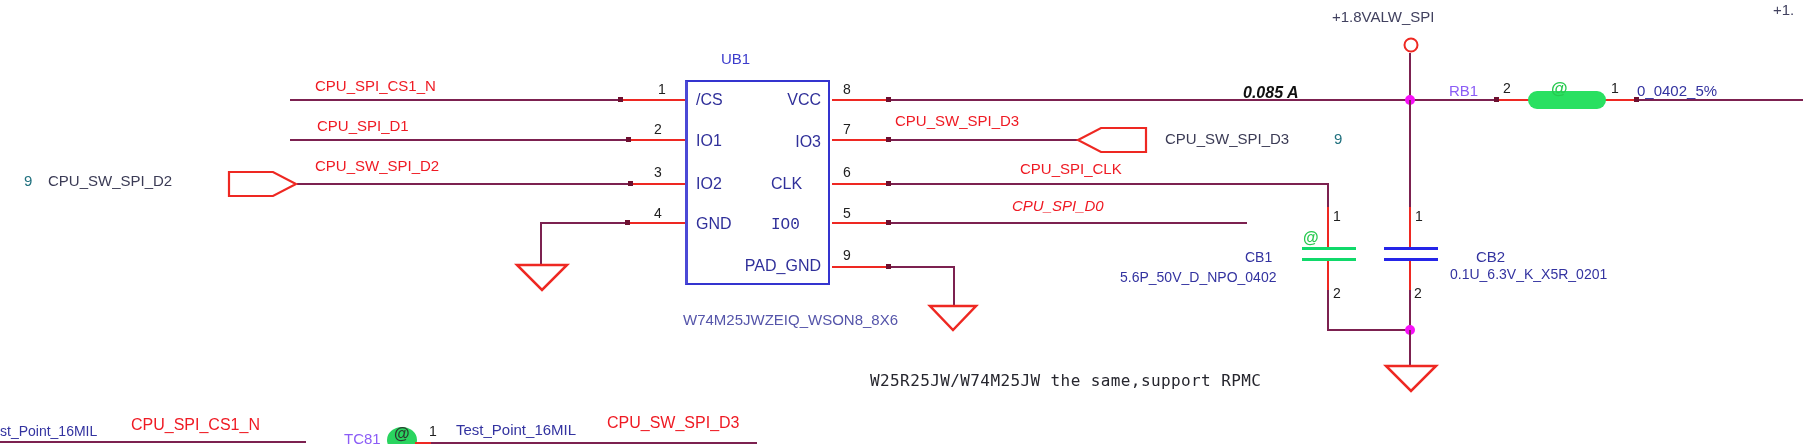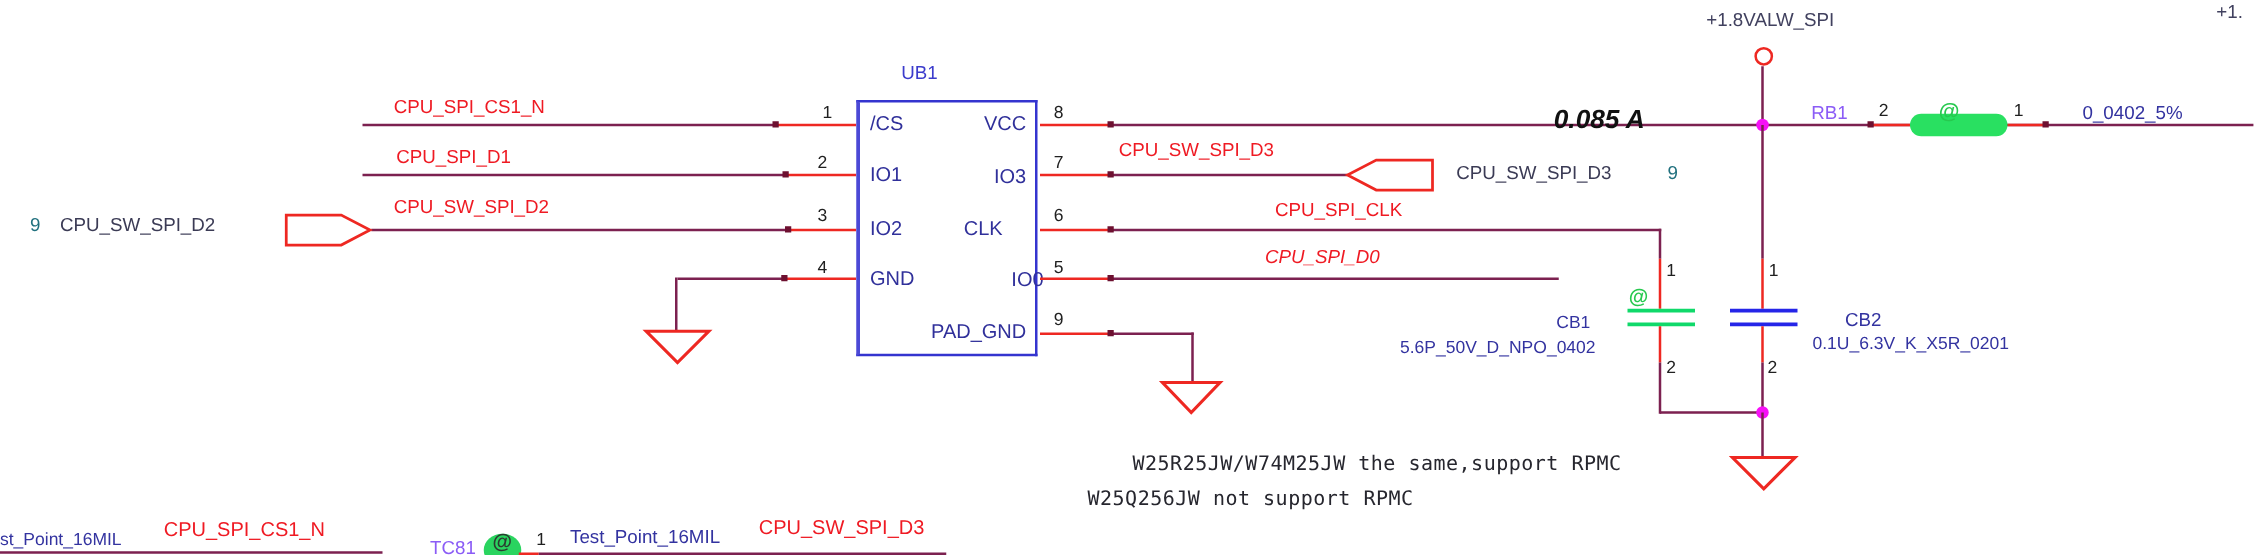--- a/index.html
+++ b/index.html
@@ -14,21 +14,21 @@
   .joint{position:absolute;width:5px;height:5px;background:#6d1030;}
   .junc{position:absolute;width:10px;height:10px;border-radius:50%;background:#f711f7;}
   .netlbl{position:absolute;color:#ef1a23;font-size:15px;white-space:nowrap;text-align:center;}
   .val{position:absolute;color:#3333a0;font-size:14px;white-space:nowrap;}
   .refdes{position:absolute;color:#8b5cf6;font-size:15px;white-space:nowrap;}
   .pinnum{position:absolute;color:#202020;font-size:14px;white-space:nowrap;}
   .pinname{position:absolute;color:#30309a;font-size:16px;white-space:nowrap;}
   .blk{position:absolute;color:#3b3b55;font-size:15px;white-space:nowrap;}
   .page{position:absolute;color:#20707e;font-size:15px;white-space:nowrap;}
   .pwr{position:absolute;color:#41415f;font-size:15px;white-space:nowrap;}
-  .cur{position:absolute;color:#111;font-size:21px;font-weight:bold;font-style:italic;white-space:nowrap;}
+  .cur{position:absolute;color:#111;font-size:16px;font-weight:bold;font-style:italic;white-space:nowrap;}
   .note{position:absolute;color:#26262e;font-family:"DejaVu Sans Mono",monospace;font-size:16px;
         letter-spacing:0.4px;white-space:nowrap;}
   .gat{position:absolute;color:#27c94f;font-size:17px;font-weight:bold;white-space:nowrap;}
   .chipbox{position:absolute;left:685px;top:80px;width:145px;height:205px;background:#ffffff;
            border:2px solid #3434cf;border-left:3px solid #4b49d6;box-sizing:border-box;}
   .rbody{position:absolute;left:1528px;top:91px;width:78px;height:18px;background:#29e061;border-radius:9px;}
   .plate{position:absolute;height:3px;}
   .pg{background:#10d96a;}
   .pb{background:#2525e8;}
   .blob{position:absolute;left:387px;top:427px;width:30px;height:26px;border-radius:50%;background:#2ad45f;}
@@ -59,61 +59,62 @@
 
   <div class="wire h" style="left:542px;top:222px;width:87px;"></div>
   <div class="stub sh" style="left:627px;top:222px;width:58px;"></div>
   <div class="wire v" style="left:540px;top:222px;height:43px;"></div>
   <svg style="left:514px;top:263px;" width="56" height="30">
     <polygon points="3,2 53,2 28,27" fill="none" stroke="#ee2822" stroke-width="2.5"></polygon>
   </svg>
 
   <div class="chipbox"></div>
   <span class="refdes" style="left:721px;top:50px;color:#3c3ccc;">UB1</span>
+  <span class="val" style="left:683px;top:311px;font-size:15px;color:#5555aa;">W74M25JWZEIQ_WSON8_8X6</span>
 
   <span class="pinname" style="left:696px;top:91px;">/CS</span>
   <span class="pinname" style="left:696px;top:132px;">IO1</span>
   <span class="pinname" style="left:696px;top:175px;">IO2</span>
   <span class="pinname" style="left:696px;top:215px;">GND</span>
   <span class="pinname" style="left:771px;top:91px;width:50px;text-align:right;">VCC</span>
   <span class="pinname" style="left:771px;top:133px;width:50px;text-align:right;">IO3</span>
   <span class="pinname" style="left:771px;top:175px;width:50px;text-align:left;">CLK</span>
-  <span class="pinname" style="left:797px;top:216px;width:50px;text-align:center;">IO0</span>
+  <span class="pinname" style="left:771px;top:216px;width:50px;text-align:left;font-family:Liberation Mono, monospace;">IO0</span>
   <span class="pinname" style="left:726px;top:257px;width:95px;text-align:right;">PAD_GND</span>
 
   <span class="pinnum" style="left:655px;top:81px;width:14px;text-align:center;">1</span>
   <span class="pinnum" style="left:651px;top:121px;width:14px;text-align:center;">2</span>
   <span class="pinnum" style="left:651px;top:164px;width:14px;text-align:center;">3</span>
   <span class="pinnum" style="left:651px;top:205px;width:14px;text-align:center;">4</span>
   <span class="pinnum" style="left:839px;top:81px;width:16px;text-align:center;">8</span>
   <span class="pinnum" style="left:839px;top:121px;width:16px;text-align:center;">7</span>
   <span class="pinnum" style="left:839px;top:164px;width:16px;text-align:center;">6</span>
   <span class="pinnum" style="left:839px;top:205px;width:16px;text-align:center;">5</span>
   <span class="pinnum" style="left:839px;top:247px;width:16px;text-align:center;">9</span>
 
   <div class="stub sh" style="left:832px;top:99px;width:58px;"></div>
   <div class="wire h" style="left:888px;top:99px;width:915px;"></div>
   <span class="cur" style="left:1243px;top:84px;">0.085 A</span>
 
-  <span class="pwr" style="left:1365px;top:8px;">+1.8VALW_SPI</span>
+  <span class="pwr" style="left:1332px;top:8px;">+1.8VALW_SPI</span>
   <span class="pwr" style="left:1773px;top:1px;">+1.</span>
   <svg style="left:1402px;top:36px;" width="18" height="20">
     <circle cx="9" cy="9" r="6.5" fill="none" stroke="#ee2822" stroke-width="2"></circle>
   </svg>
   <div class="wire v" style="left:1409px;top:53px;height:47px;"></div>
   <div class="junc" style="left:1405px;top:95px;"></div>
 
   <div class="stub sh" style="left:1498px;top:99px;width:30px;"></div>
   <div class="stub sh" style="left:1606px;top:99px;width:30px;"></div>
   <div class="rbody"></div>
   <span class="gat" style="left:1551px;top:79px;">@</span>
   <span class="refdes" style="left:1449px;top:82px;">RB1</span>
   <span class="pinnum" style="left:1503px;top:80px;">2</span>
   <span class="pinnum" style="left:1611px;top:80px;">1</span>
-  <span class="val" style="left:1637px;top:82px;font-size:15px;margin-left:29px;">0_0402_5%</span>
+  <span class="val" style="left:1637px;top:82px;font-size:15px;">0_0402_5%</span>
 
   <div class="stub sh" style="left:832px;top:139px;width:58px;"></div>
   <div class="wire h" style="left:888px;top:139px;width:190px;"></div>
   <span class="netlbl" style="left:895px;top:112px;">CPU_SW_SPI_D3</span>
   <svg style="left:1076px;top:126px;" width="72" height="28">
     <polygon points="70,2 25,2 2,14 25,26 70,26" fill="none" stroke="#ee2822" stroke-width="2.2"></polygon>
   </svg>
   <span class="blk" style="left:1165px;top:130px;">CPU_SW_SPI_D3</span>
   <span class="page" style="left:1334px;top:130px;">9</span>
 
@@ -154,22 +155,21 @@
   <span class="val" style="left:1476px;top:248px;font-size:15px;">CB2</span>
   <span class="val" style="left:1450px;top:266px;">0.1U_6.3V_K_X5R_0201</span>
 
   <div class="wire h" style="left:1328px;top:329px;width:83px;"></div>
   <div class="junc" style="left:1405px;top:325px;"></div>
   <div class="wire v" style="left:1409px;top:330px;height:36px;"></div>
   <svg style="left:1383px;top:364px;" width="56" height="30">
     <polygon points="3,2 53,2 28,27" fill="none" stroke="#ee2822" stroke-width="2.5"></polygon>
   </svg>
 
-  <span class="note" style="left:870px;top:361px;margin-left:36px;">W25R25JW/W74M25JW the same,support RPMC</span>
-  <span class="note" style="left:870px;top:389px;">W25Q256JW not support RPMC</span>
+  <span class="note" style="left:870px;top:371px;">W25R25JW/W74M25JW the same,support RPMC</span>
 
   <span class="val" style="left:0px;top:423px;font-size:14px;">st_Point_16MIL</span>
   <span class="netlbl" style="left:131px;top:416px;font-size:16px;">CPU_SPI_CS1_N</span>
   <div class="wire h" style="left:0px;top:441px;width:306px;"></div>
 
   <span class="refdes" style="left:344px;top:430px;">TC81</span>
   <div class="blob"></div>
   <span class="blobat">@</span>
   <span class="pinnum" style="left:429px;top:423px;">1</span>
   <span class="val" style="left:456px;top:421px;font-size:15px;">Test_Point_16MIL</span>

